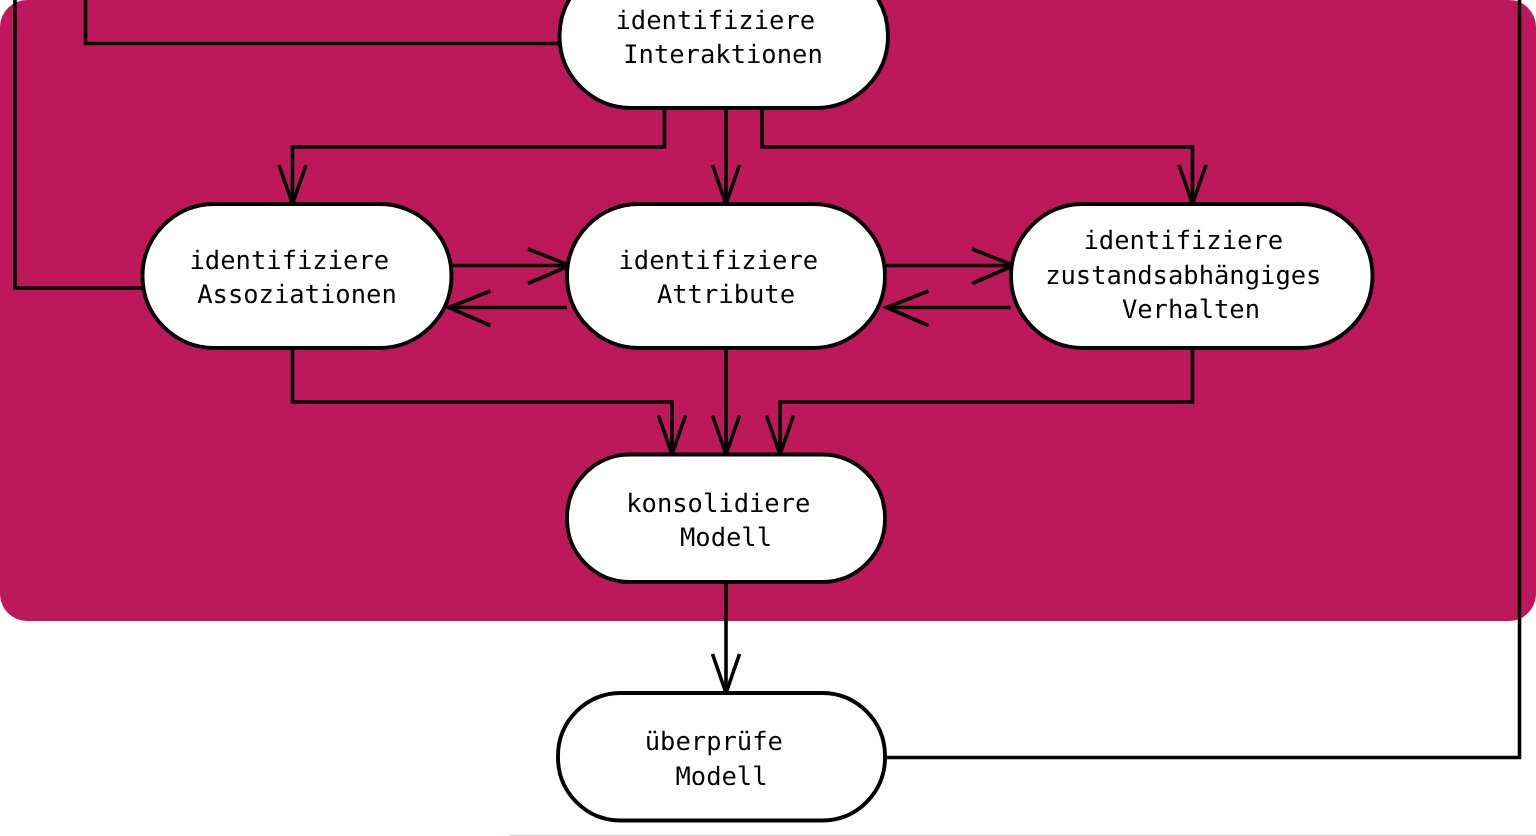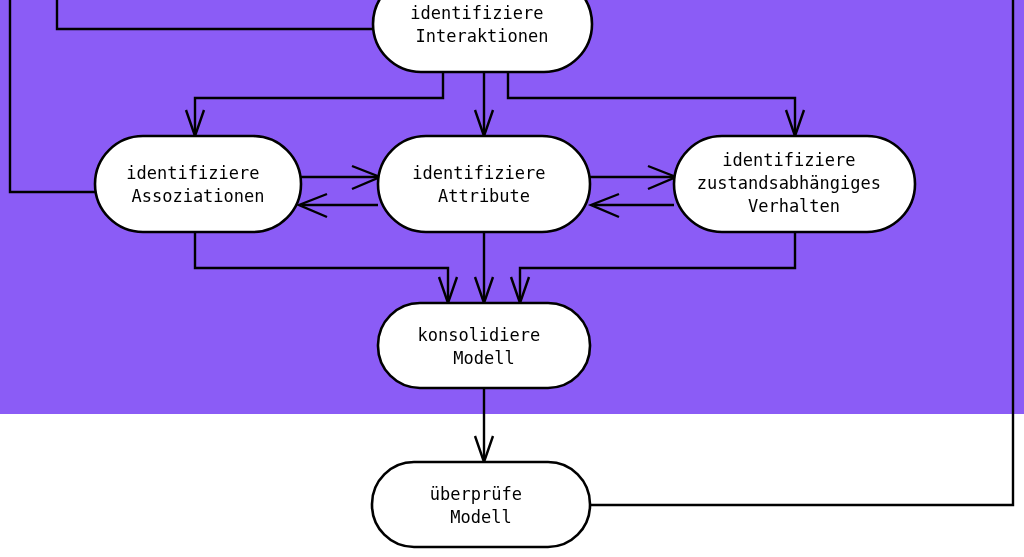--- a/index.html
+++ b/index.html
@@ -10,21 +10,22 @@
   body {
     width: 1024px;
     height: 557px;
     overflow: hidden;
     font-family: "DejaVu Sans Mono", "Liberation Mono", monospace;
   }
   #diagram-root {
     position: relative;
     width: 1024px;
     height: 414px;
-    background: #8b5cf6;
+    background: #be185d;
+    border-radius: 18px;
   }
   svg.diagram {
     display: block;
     width: 1024px;
     height: 557px;
   }
   .node-shape {
     fill: #ffffff;
     stroke: #000000;
     stroke-width: 2.6;

